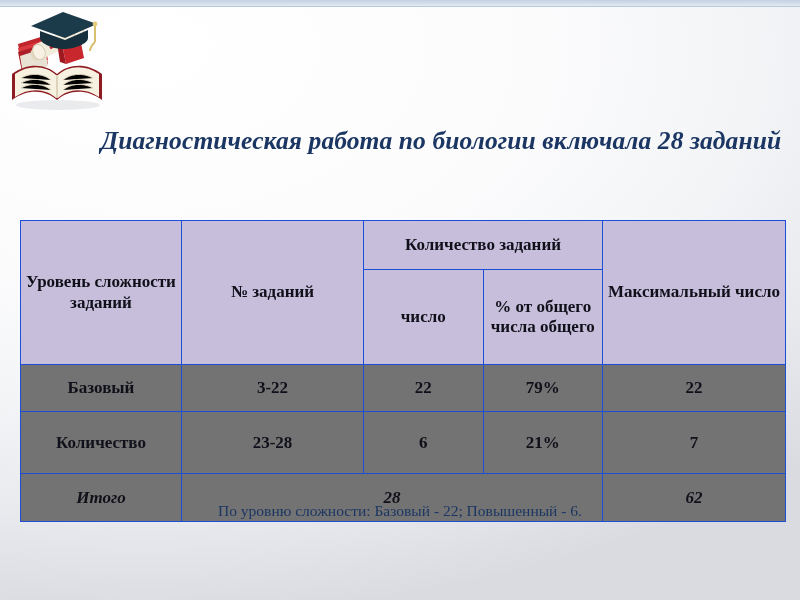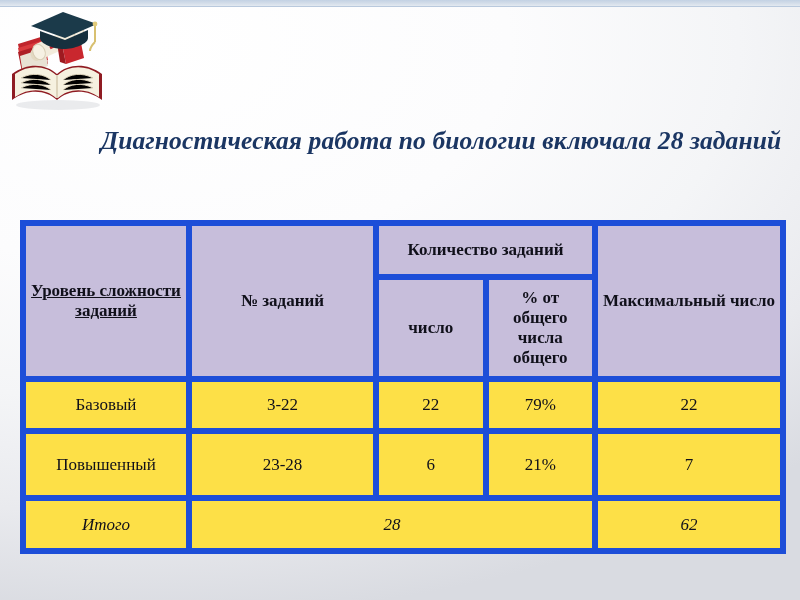--- a/index.html
+++ b/index.html
@@ -76,21 +76,21 @@
     width: 766px;
   }
   table.data {
     border-collapse: collapse;
     width: 766px;
     table-layout: fixed;
     background: #e6e2ee;
   }
   table.data th,
   table.data td {
-    border: 6px solid #1d4ed8;
+    border: 1px solid #1d4ed8;
     padding: 8px 4px;
     text-align: center;
     vertical-align: middle;
     color: #10101a;
     font-family: "Liberation Serif", "DejaVu Serif", serif;
   }
   table.data thead th {
     background: #c7bedb;
     font-weight: bold;
     font-size: 17px;
@@ -100,30 +100,30 @@
     font-size: 17px;
     height: 32px;
   }
   th.sub {
     font-size: 16.5px;
     height: 78px;
   }
   th.tall {
     height: 112px;
   }
-  th.col-level  { width: 152px; text-decoration: underline; }
+  th.col-level  { width: 152px; }
   th.col-nums   { width: 173px; }
   th.col-count  { width: 112px; }
   th.col-pct    { width: 155px; }
   th.col-max    { width: 174px; }
 
   table.data tbody td {
-    background: #fde047;
+    background: #737373;
     font-size: 17px;
-    font-weight: normal;
+    font-weight: bold;
   }
   tr.row-base td   { height: 30px; }
   tr.row-adv td    { height: 45px; }
   tr.row-total td  {
     height: 31px;
     font-weight: bold;
     font-style: italic;
     text-align: center;
   }
 
@@ -216,29 +216,30 @@
       </thead>
       <tbody>
         <tr class="row-base">
           <td>Базовый</td>
           <td>3-22</td>
           <td>22</td>
           <td>79%</td>
           <td>22</td>
         </tr>
         <tr class="row-adv">
-          <td>Повышенный</td>
+          <td>Количество</td>
           <td>23-28</td>
           <td>6</td>
           <td>21%</td>
           <td>7</td>
         </tr>
         <tr class="row-total">
           <td>Итого</td>
           <td colspan="3">28</td>
           <td>62</td>
         </tr>
       </tbody>
     </table>
   </div>
 
+  <div class="footnote">По уровню сложности: Базовый - 22; Повышенный - 6.</div>
 
 </div>
 
 </body></html>

